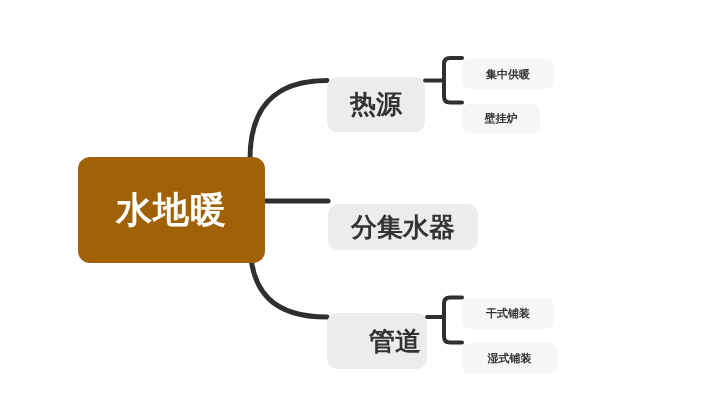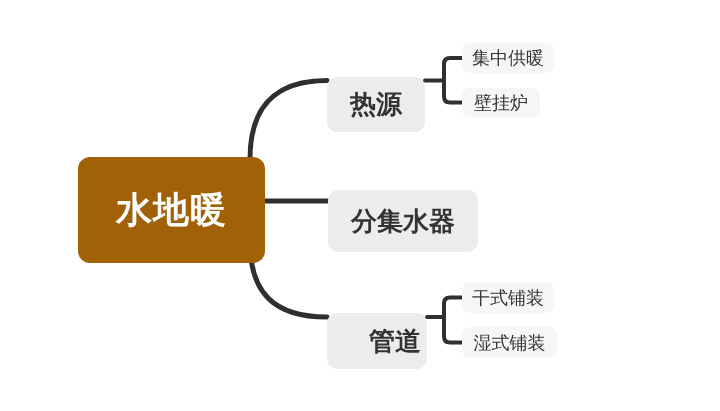--- a/index.html
+++ b/index.html
@@ -46,28 +46,29 @@
   }
   .node-branch {
     background: #ececec;
     border-radius: 10px;
     color: #333333;
     font-size: 26px;
     font-weight: 600;
     margin-top: 24px;
   }
   .node-branch-0 { left: 327px; top: 53px;  width: 98px;  height: 55px; }
-  .node-branch-1 { left: 328px; top: 166px; width: 150px; height: 62px; }
+  .node-branch-1 { left: 328px; top: 180px; width: 150px; height: 46px; }
   .node-branch-2 { left: 327px; top: 289px; width: 100px; height: 56px; padding-left: 36px; }
   .node-child {
     background: #f5f6f6;
     border-radius: 8px;
     color: #333333;
-    font-size: 18px;
-    font-weight: 400;
+    font-size: 11px;
+    font-weight: 700;
+    margin-top: 16px;
   }
   .node-child-00 { left: 462px; top: 43px;  width: 92px; height: 30px; }
   .node-child-01 { left: 462px; top: 88px;  width: 78px; height: 29px; }
   .node-child-10 { left: 462px; top: 282px; width: 92px; height: 31px; }
   .node-child-11 { left: 462px; top: 327px; width: 95px; height: 31px; }
 </style>
 </head>
 <body>
 
 <div class="canvas">

